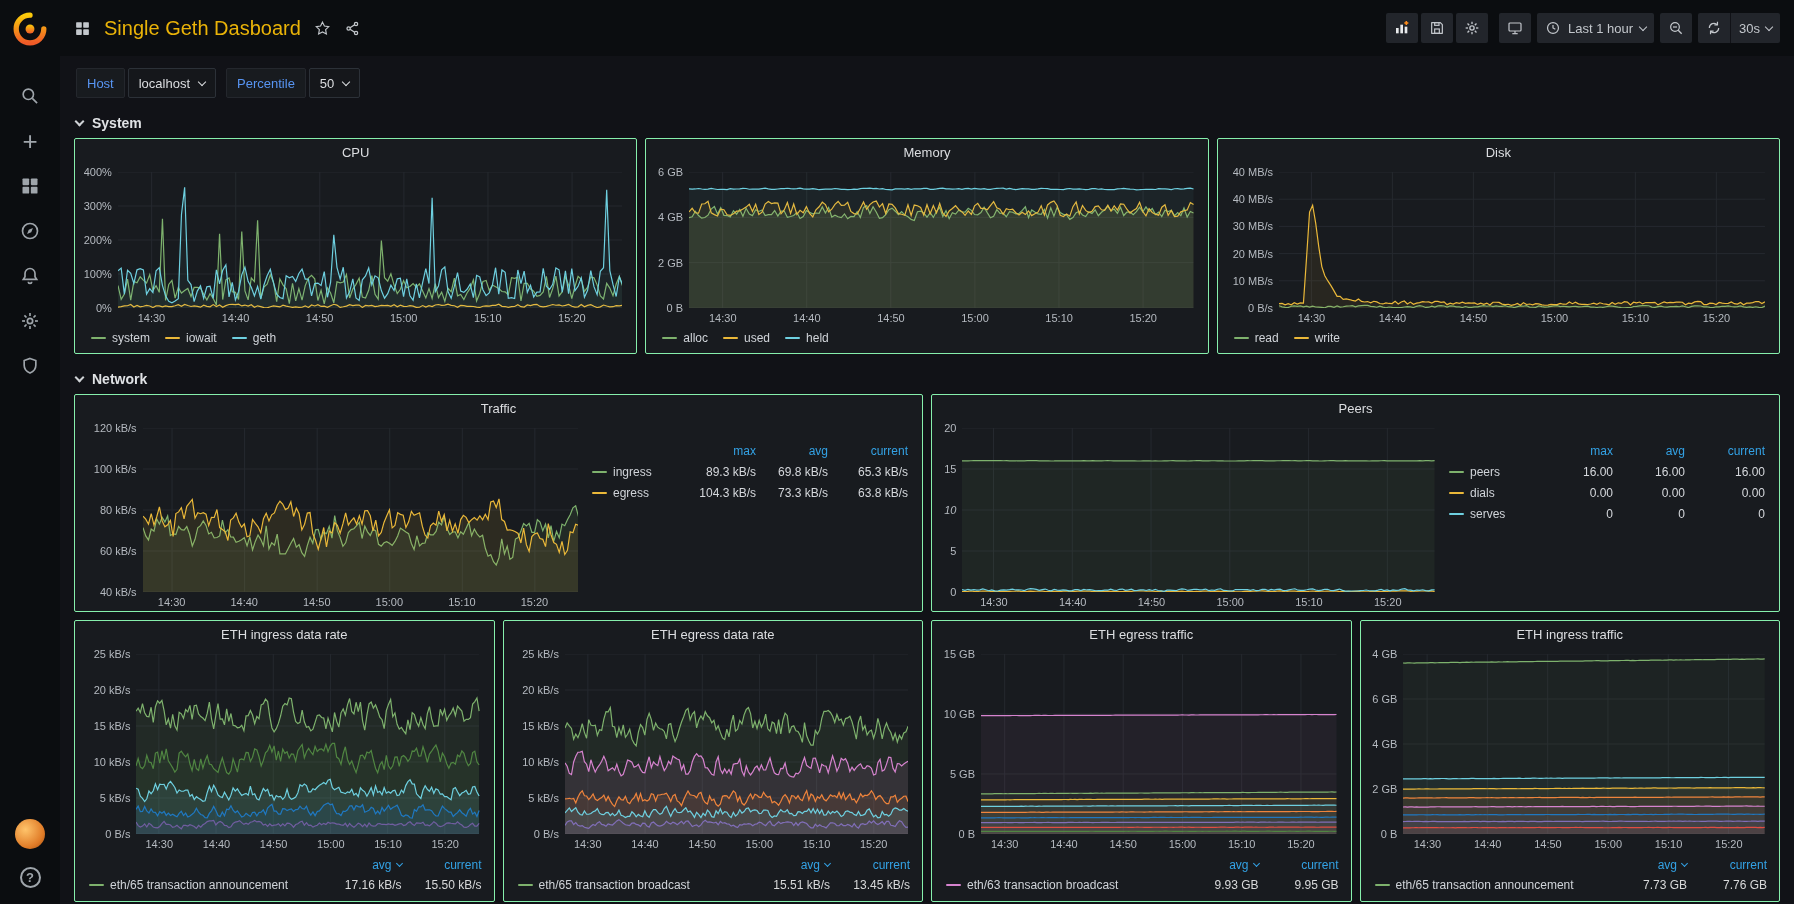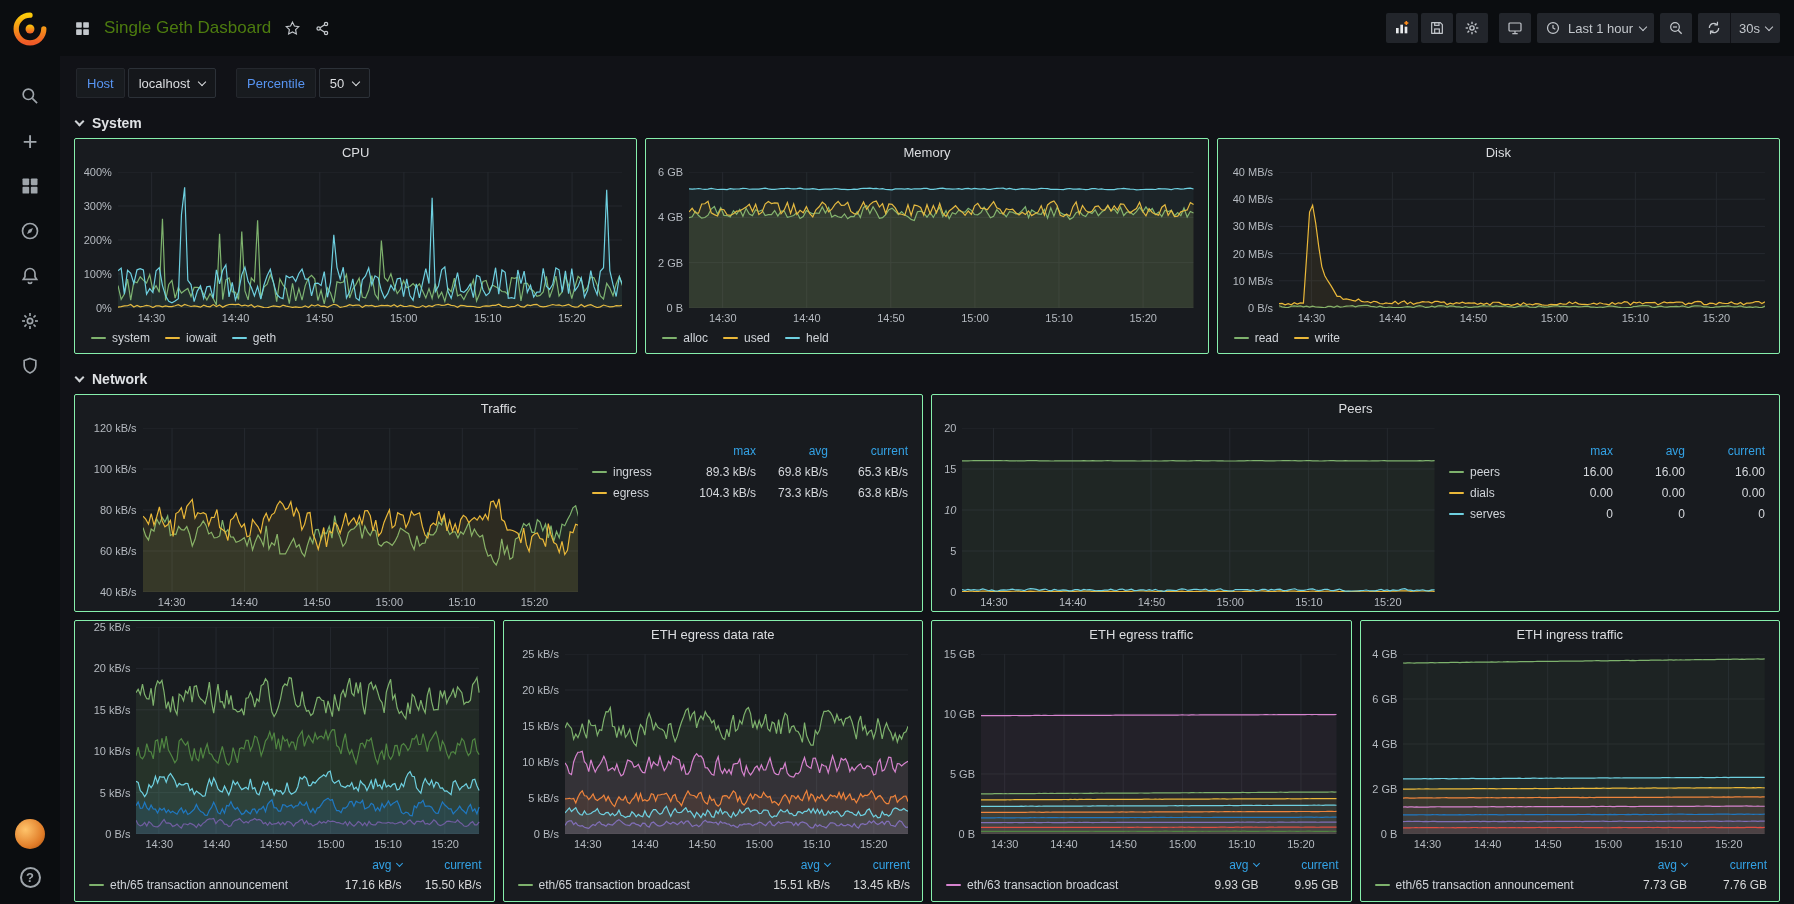--- a/index.html
+++ b/index.html
@@ -15,35 +15,35 @@
 .plus-glyph{font-size:26px;font-weight:400;line-height:20px;color:#9fa5ab}
 .side-bottom{margin-top:auto;display:flex;flex-direction:column;align-items:center;gap:18px}
 .avatar{width:30px;height:30px;border-radius:50%;background:radial-gradient(circle at 35% 35%,#ffc46b,#e07b27 65%,#9c4a0e);cursor:pointer}
 .help-circle{width:21px;height:21px;border:2px solid #9fa5ab;border-radius:50%;color:#9fa5ab;font-size:13px;font-weight:bold;display:flex;align-items:center;justify-content:center;cursor:pointer}
 
 .main{flex:1;display:flex;flex-direction:column;min-width:0}
 .topnav{height:56px;background:#0b0d10;display:flex;align-items:center;padding:0 14px;flex-shrink:0}
 .nav-left{display:flex;align-items:center;gap:13px}
 .nav-icon{color:#c3c7cc;display:flex;align-items:center;cursor:pointer}
 .nav-icon svg{width:17px;height:17px}
-.nav-title{font-size:17px;color:#4d7c0f;cursor:pointer;white-space:nowrap}
+.nav-title{font-size:20px;color:#eab308;cursor:pointer;white-space:nowrap}
 .nav-right{margin-left:auto;display:flex;align-items:center;gap:6px}
 .nav-btn{height:30px;min-width:30px;padding:0 8px;background:#22252b;border-radius:2px;display:flex;align-items:center;justify-content:center;gap:7px;color:#c3c7cc;cursor:pointer;font-size:13px;white-space:nowrap}
 .nav-btn svg{width:16px;height:16px}
 .btn-cluster{display:flex;gap:3px;margin-right:5px}
 .bright{color:#e8eaec}
 .refresh-group{display:flex;align-items:stretch;background:#22252b;border-radius:2px;height:30px}
 .refresh-group .seg{display:flex;align-items:center;padding:0 8px;cursor:pointer;color:#c3c7cc}
 .refresh-group .seg+.seg{border-left:1px solid #111217}
 .refresh-value{color:#ff9830;gap:6px}
 .chev{width:6px;height:6px;border-right:1.5px solid currentColor;border-bottom:1.5px solid currentColor;transform:rotate(45deg);display:inline-block;flex-shrink:0;margin-top:-3px}
 .chev.sm{width:5px;height:5px;margin-left:5px}
 
 .scrollarea{flex:1;overflow:hidden;padding:0 14px}
-.var-row{display:flex;align-items:center;gap:20px;padding:12px 2px 8px}
+.var-row{display:flex;align-items:center;gap:10px;padding:12px 2px 8px}
 .var-group{display:flex;align-items:stretch;height:30px;gap:3px}
 .var-label{display:flex;align-items:center;padding:0 10px;background:#181b1f;border:1px solid #24272d;border-radius:2px;color:#5794f2;font-size:13px;font-weight:500}
 .var-value{display:flex;align-items:center;gap:9px;padding:0 10px;background:#15171b;border:1px solid #2c3138;border-radius:2px;color:#dcdee1;font-size:13px;cursor:pointer}
 .section-h{display:flex;align-items:center;gap:9px;padding:9px 2px 7px;font-size:14px;font-weight:700;color:#e0e2e5;cursor:pointer}
 .sec-chev{width:7px;height:7px;border-right:2px solid #cfd2d6;border-bottom:2px solid #cfd2d6;transform:rotate(45deg);margin-top:-4px;flex-shrink:0}
 .row{display:flex;gap:8px;margin-bottom:8px}
 .panel{flex:1;min-width:0;background:#181b1f;border:1px solid #86efac;border-radius:2px;display:flex;flex-direction:column;overflow:hidden}
 .row-sm .panel{height:216px}
 .row-md .panel{height:218px}
 .row-lg .panel{height:282px}
@@ -591,20 +591,23 @@
                   <span class="lt-cell">0</span>
                   <span class="lt-cell">0</span>
                 </div>
               </div>
             </div>
         </section>
       </div>
 
       <div class="row row-lg">
         <section class="panel">
+          <header class="panel-title">
+              <span>ETH ingress data rate</span>
+            </header>
           <div class="panel-body">
               <div class="chart-wrap">
                 <div class="y-axis" style="width: 53.4px;">
                   <div class="y-tick" style="bottom: 0%;">0 B/s</div>
                   <div class="y-tick" style="bottom: 20%;">5 kB/s</div>
                   <div class="y-tick" style="bottom: 40%;">10 kB/s</div>
                   <div class="y-tick" style="bottom: 60%;">15 kB/s</div>
                   <div class="y-tick" style="bottom: 80%;">20 kB/s</div>
                   <div class="y-tick" style="bottom: 100%;">25 kB/s</div>
                 </div>

